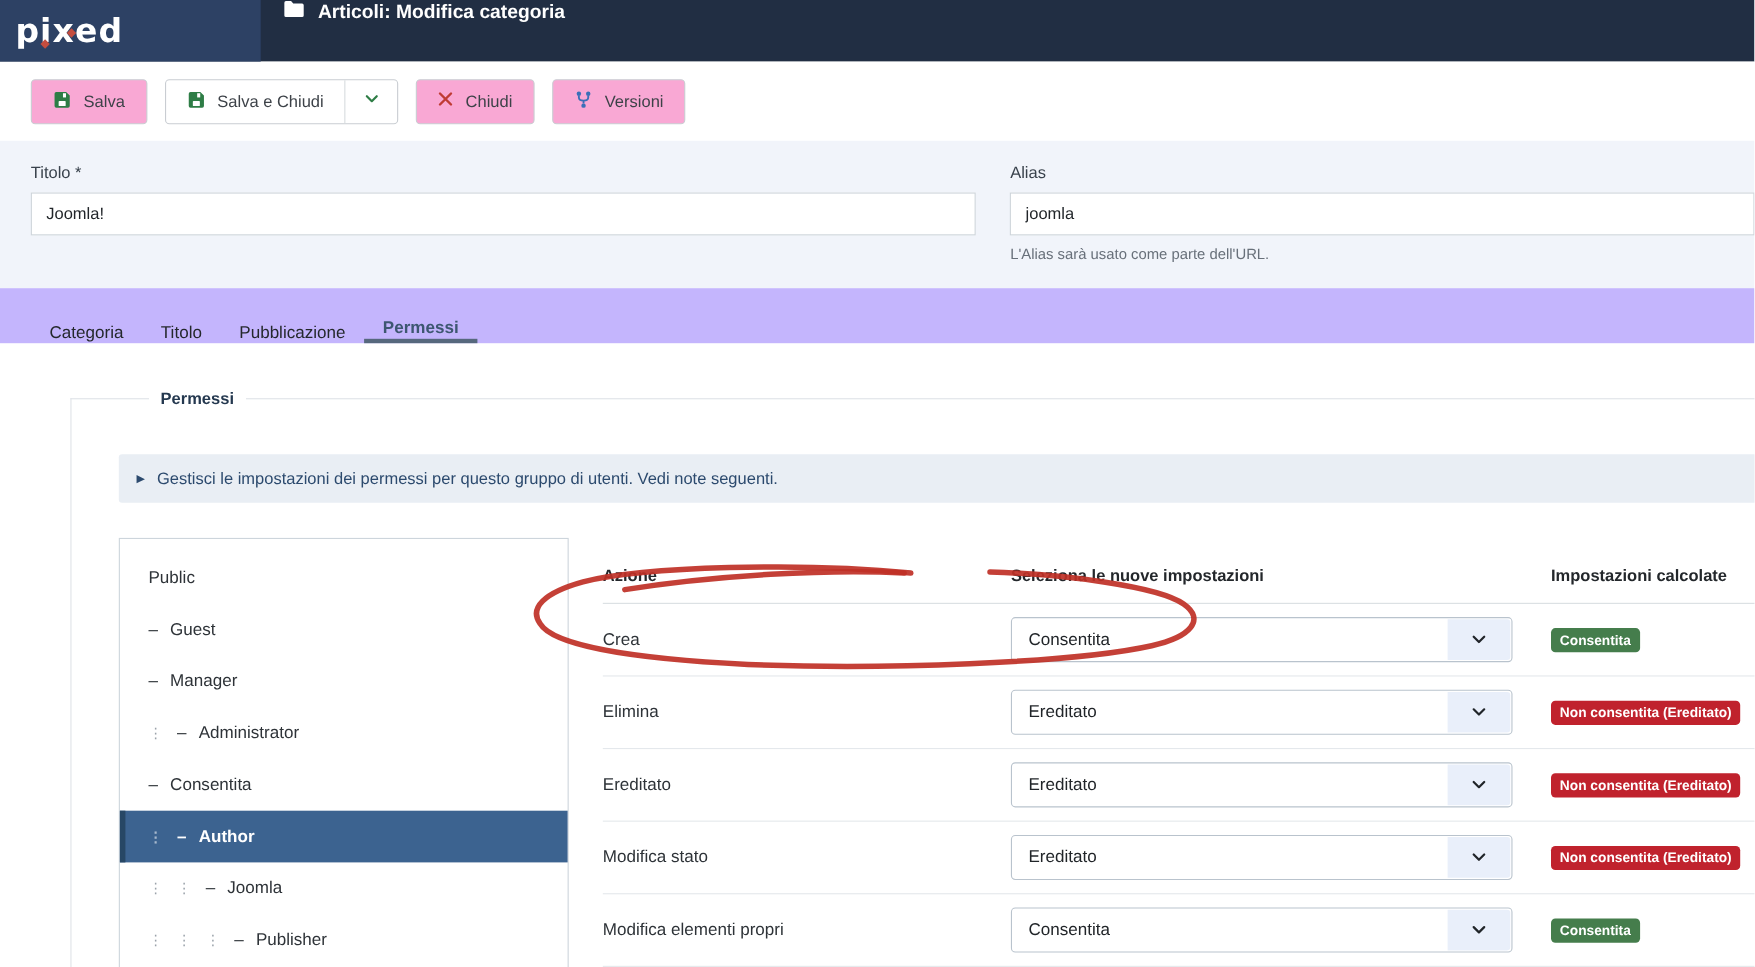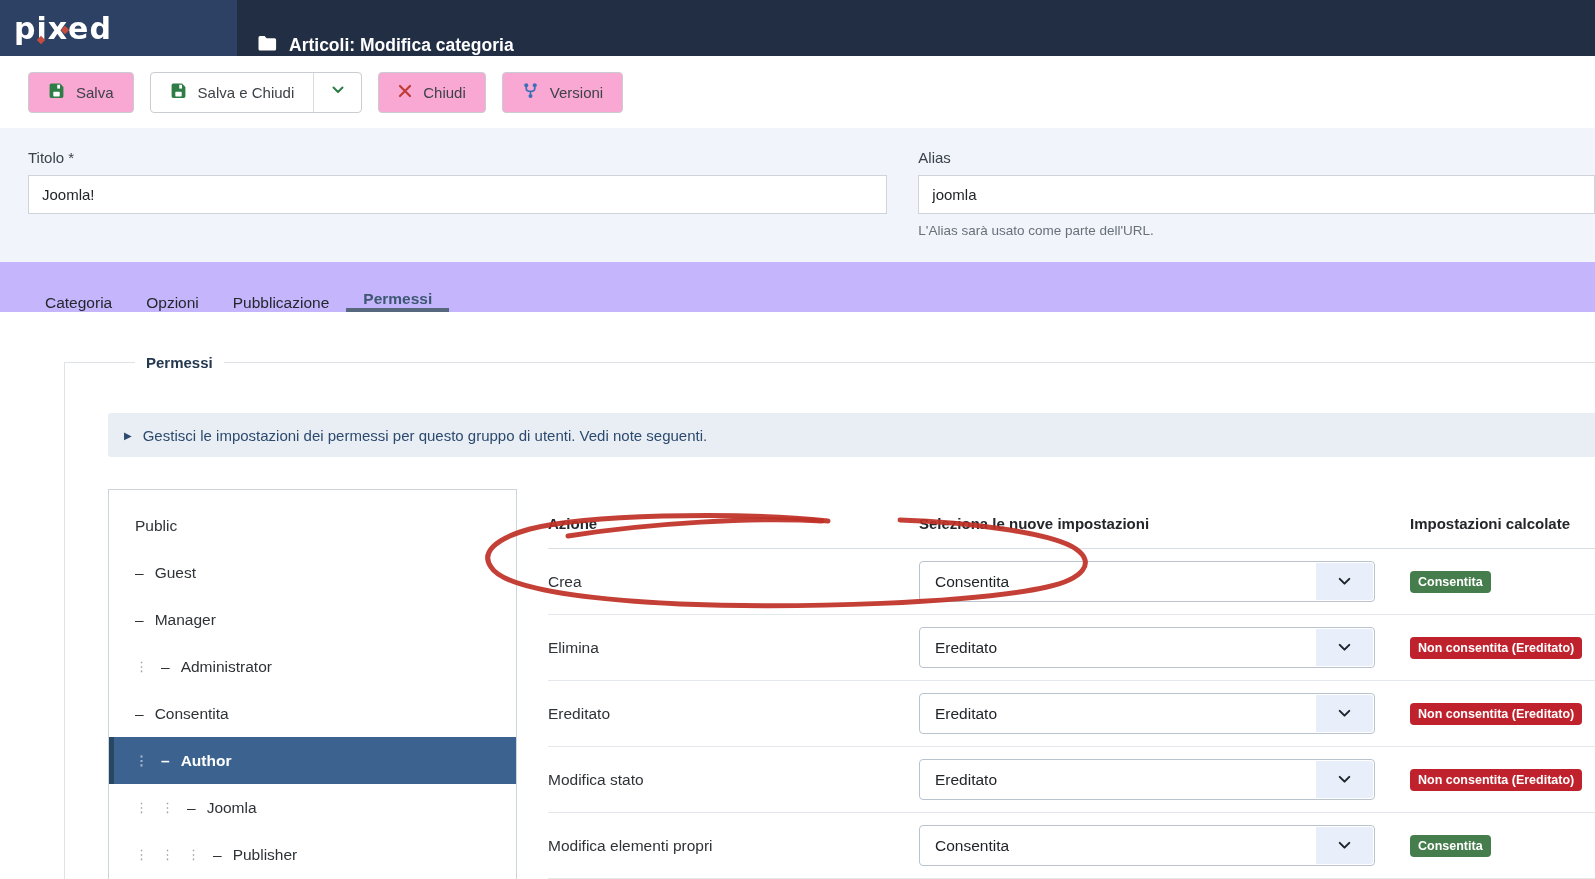--- a/index.html
+++ b/index.html
@@ -6,21 +6,21 @@
   html,body { width:1595px; height:879px; overflow:hidden; background:#fff;
               font-family:"Liberation Sans", sans-serif; position:relative; }
 
   
   .header { display:flex; height:56px; background:#212e43; }
   .logo-block { width:237px; background:#2d4164; position:relative; display:flex; align-items:center; padding-left:14px; }
   .logo-text { color:#fff; font-weight:700; font-size:30px; letter-spacing:1px;
                font-family:"DejaVu Sans", sans-serif; }
   .diamond { position:absolute; width:6px; height:6px; background:#c44d3f; transform:rotate(45deg); }
   .d1 { left:38px; top:37px; } .d2 { left:62px; top:27px; }
-  .header-title { display:flex; align-items:flex-end; gap:12px; padding-left:21px; color:#fff;
+  .header-title { display:flex; align-items:flex-start; gap:12px; padding-left:21px; color:#fff;
                   font-weight:700; font-size:17.5px; }
 
   
   .toolbar { height:72px; background:#fff; display:flex; align-items:center; padding-left:28px; gap:16px; }
   .btn { height:41px; border:1px solid #c9cdd2; border-radius:4px; background:#f9a8d4;
          display:inline-flex; align-items:center; gap:11px; padding:0 19px;
          font-size:15px; color:#3d4248; cursor:pointer; }
   .split { display:inline-flex; border:1px solid #c9cdd2; border-radius:4px; height:41px; align-items:stretch; background:#fff; }
   .split .split-main { display:flex; align-items:center; gap:11px; padding:0 19px;
                        border-right:1px solid #d8dcdf; font-size:15px; color:#3d4248; cursor:pointer; }
@@ -163,21 +163,21 @@
   </div>
   <div class="field-right">
     <div class="flabel">Alias</div>
     <input class="tinput" type="text" value="joomla" style="">
     <div class="hint">L'Alias sarà usato come parte dell'URL.</div>
   </div>
 </div>
 
 <div class="tabs" id="tab-bar">
     <div class="tab">Categoria</div>
-    <div class="tab">Opzioni</div>
+    <div class="tab">Titolo</div>
     <div class="tab">Pubblicazione</div>
     <div class="tab active">Permessi</div>
   </div>
 
 <div class="content">
   <fieldset class="permessi">
     <legend class="permessi-legend">Permessi</legend>
 
     <div class="note">
       <span class="tri">▶</span>

